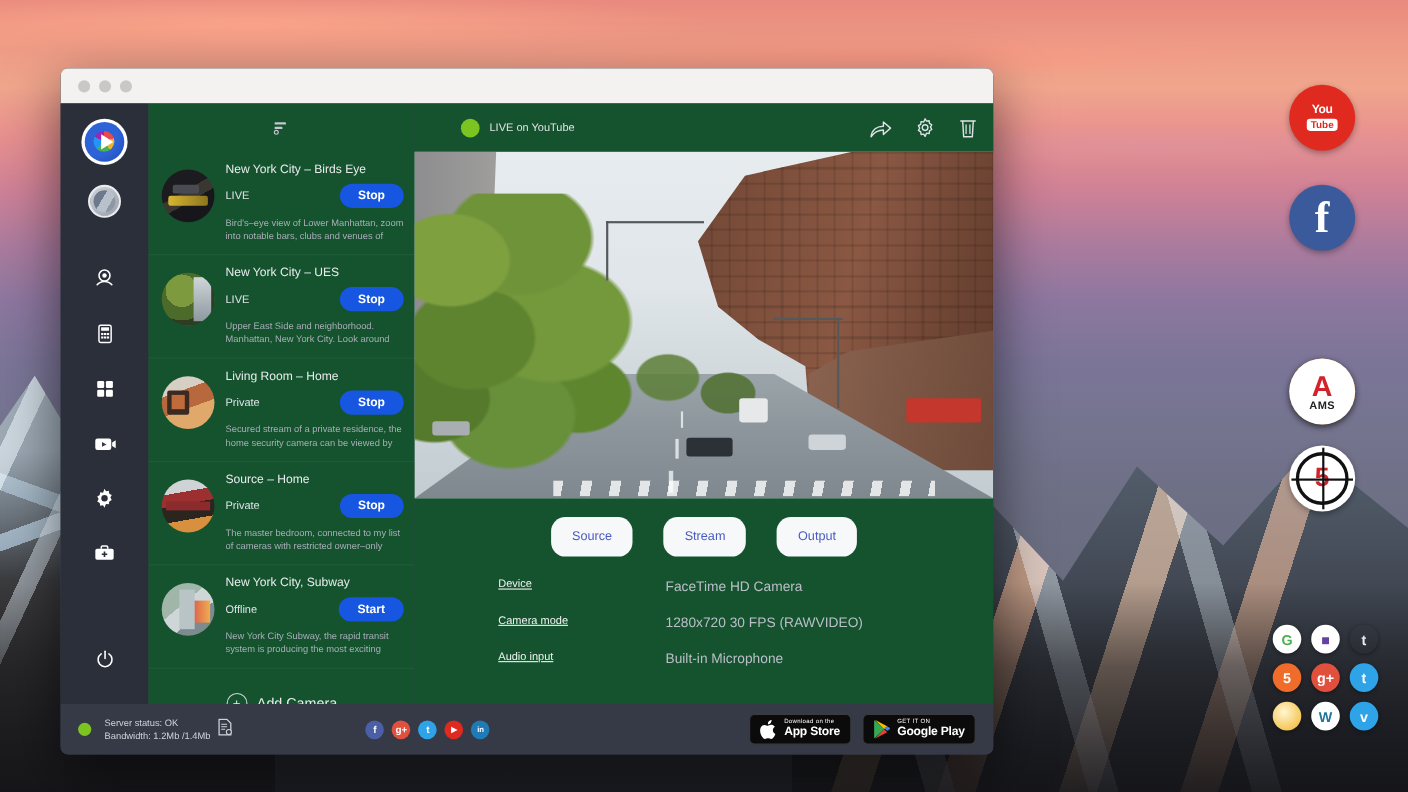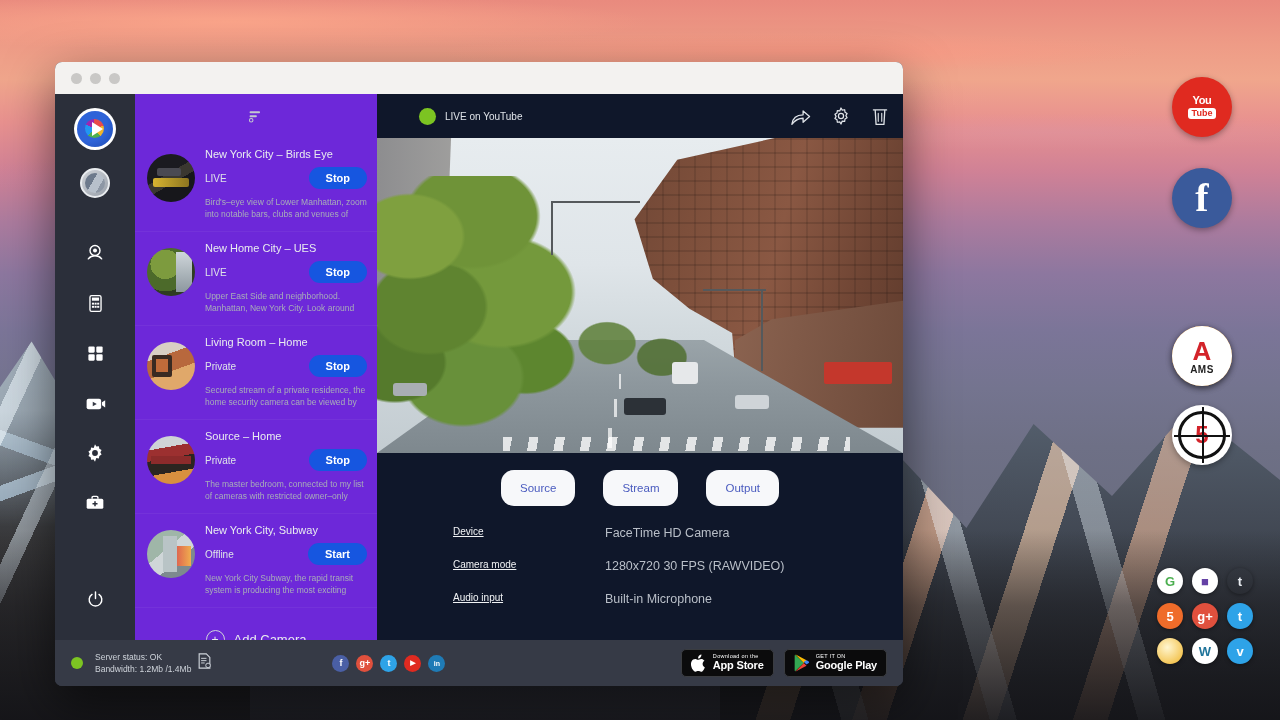--- a/index.html
+++ b/index.html
@@ -146,21 +146,21 @@
     background: linear-gradient(140deg,#cfd3d8,#9aa1ab);
     border: 2px solid #e9ecef; margin-bottom: 32px; overflow: hidden; position: relative; }
   .rail-avatar::after { content:""; position:absolute; inset:3px;
     background: linear-gradient(120deg,#6d7a8c 0 40%, #b7c0cb 40% 70%, #8d97a5 70%); border-radius:50%; }
   .rail-item { width: 46px; height: 46px; display: flex; align-items: center;
     justify-content: center; margin-bottom: 4px; color: #fff; }
   .rail-spacer { flex: 1; }
   .rail-power { margin-bottom: 18px; }
 
   
-  .list-col { width: 242px; background: #6d28d9; display: flex; flex-direction: column;
+  .list-col { width: 242px; background: #14532d; display: flex; flex-direction: column;
     flex: 0 0 242px; min-height: 0; align-items: center; }
   .list-head { height: 44px; display: flex; align-items: center; justify-content: center;
     flex: 0 0 44px; }
   .list-scroll { flex: 1; overflow: hidden; }
   .cam-row { display: flex; padding: 10px 10px 10px 12px; gap: 10px;
     border-bottom: 1px solid rgba(255,255,255,.05); min-height: 78px; }
   .cam-thumb { width: 48px; height: 48px; border-radius: 50%; flex: 0 0 48px;
     margin-top: 6px; overflow: hidden; position: relative; }
   .cam-meta { flex: 1; min-width: 0; }
   .cam-title { color: #e9ecef; font-size: 11px; margin-bottom: 7px; white-space: nowrap;
@@ -171,21 +171,21 @@
     font-size: 11px; font-weight: 700; padding: 5px 17px; cursor: pointer;
     font-family: "Liberation Sans", sans-serif; }
   .cam-desc { color: #a8aeb8; font-size: 8.5px; line-height: 1.45; margin-top: 7px;
     max-height: 25px; overflow: hidden; }
   .add-cam { display: flex; align-items: center; justify-content: center; gap: 9px;
     padding: 22px 0 18px; color: #e9ecef; font-size: 13px; cursor: pointer; }
   .add-circle { width: 19px; height: 19px; border-radius: 50%; border: 1px solid #cfd4da;
     display: flex; align-items: center; justify-content: center; font-size: 12px; line-height: 1; }
 
   
-  .main-col { flex: 1; display: flex; flex-direction: column; background: #0f172a; min-width: 0; }
+  .main-col { flex: 1; display: flex; flex-direction: column; background: #14532d; min-width: 0; }
   .toolbar { height: 44px; display: flex; align-items: center; padding: 0 14px;
     flex: 0 0 44px; }
   .live-wrap { display: flex; align-items: center; gap: 9px; margin-left: 28px; }
   .live-dot { width: 17px; height: 17px; border-radius: 50%; background: #7cc422; }
   .live-text { color: #dfe3e8; font-size: 10px; }
   .tb-spacer { flex: 1; }
   .tb-icons { display: flex; align-items: center; gap: 20px; color: #dfe3e8; }
 
   
   .video { height: 315px; flex: 0 0 315px; position: relative; overflow: hidden;
@@ -422,21 +422,21 @@
             </div>
             <div class="cam-desc">Bird's–eye view of Lower Manhattan, zoom into notable bars, clubs and venues of New York ...</div>
           </div>
         </div>
 
         <div class="cam-row">
           <div class="cam-thumb" style="background:radial-gradient(circle at 38% 34%,#7d9b3e 0 34%,#4c6a2a 34% 62%,#2e3c22 62%),linear-gradient(120deg,#c9cfd4,#6b7a84);">
             <div style="position:absolute;right:3px;top:4px;width:16px;height:40px;background:linear-gradient(180deg,#cfd6da,#8d989f);"></div>
           </div>
           <div class="cam-meta">
-            <div class="cam-title">New Home City – UES</div>
+            <div class="cam-title">New York City – UES</div>
             <div class="cam-line">
               <span class="cam-status">LIVE</span>
               <button class="cam-btn">Stop</button>
             </div>
             <div class="cam-desc">Upper East Side and neighborhood. Manhattan, New York City. Look around Central Park, the ...</div>
           </div>
         </div>
 
         <div class="cam-row">
           <div class="cam-thumb" style="background:linear-gradient(160deg,#d8cfc4 0 30%,#b8683d 30% 58%,#e0a86a 58%);">

